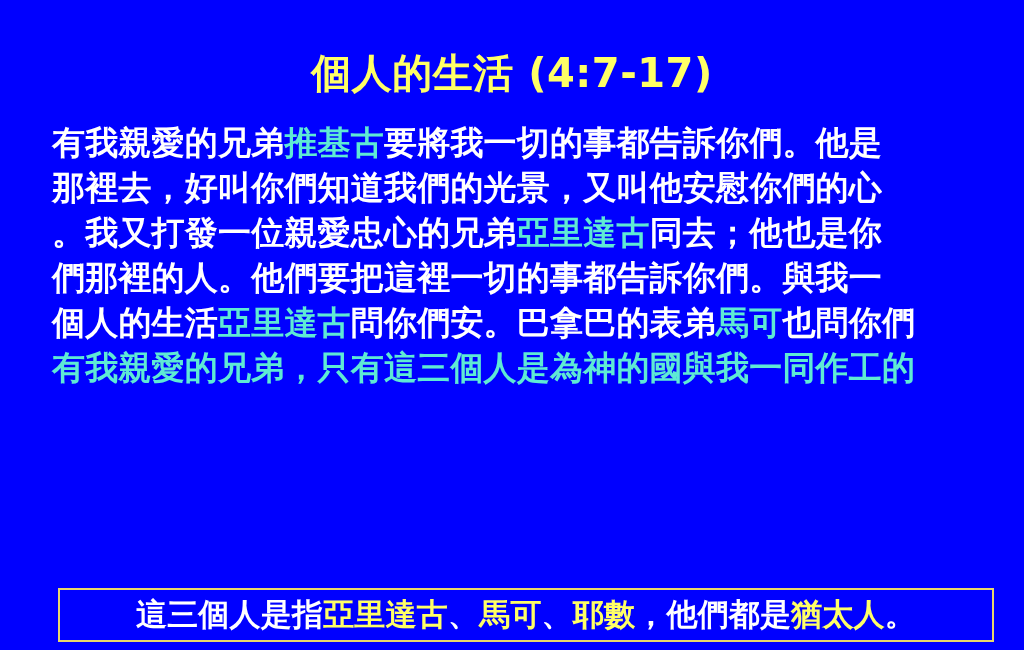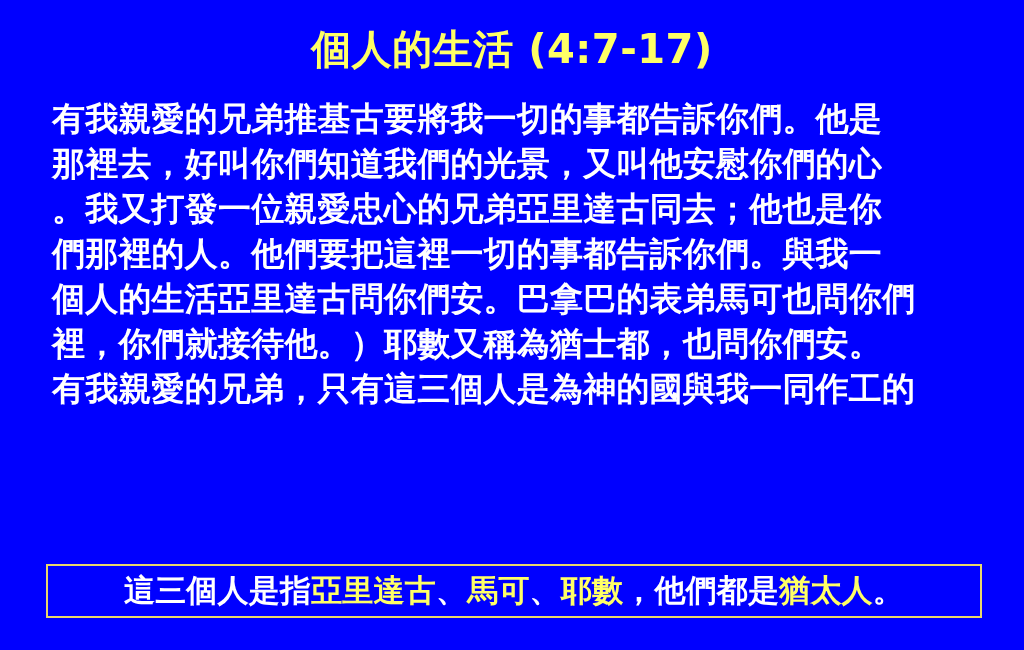--- a/index.html
+++ b/index.html
@@ -11,20 +11,21 @@
     height: 650px;
     background: #0000ff;
     font-family: "DejaVu Sans", "Liberation Sans", sans-serif;
     overflow: hidden;
     position: relative;
   }
   .slide {
     position: absolute;
     inset: 0;
     background: #0000ff;
+    margin-top: 24px;
   }
   .title {
     position: absolute;
     top: 27px;
     left: 0;
     width: 1024px;
     text-align: center;
     color: #ffff66;
     font-size: 40px;
     font-weight: bold;
@@ -42,28 +43,28 @@
     display: block;
     height: 45px;
     line-height: 45px;
     font-size: 33px;
     font-weight: bold;
     color: #ffffff;
     white-space: nowrap;
     letter-spacing: 0.2px;
   }
   .line .hl {
-    color: #ffffff;
+    color: #5eead4;
   }
   .line.all-hl {
     color: #ffff66;
   }
   .callout {
     position: absolute;
-    left: 46px;
+    left: 58px;
     top: 564px;
     width: 936px;
     height: 54px;
     border: 2px solid #e8d86a;
     box-sizing: border-box;
     background: #0000ff;
     display: flex;
     align-items: center;
     justify-content: center;
   }
@@ -84,21 +85,20 @@
 <div class="slide">
 
   <div class="title">個人的生活 (4:7-17)</div>
 
   <div class="body-block">
       <div class="line"><span>有我親愛的兄弟</span><span class="hl">推基古</span><span>要將我一切的事都告訴你們。他是</span></div>
       <div class="line"><span>那裡去，好叫你們知道我們的光景，又叫他安慰你們的心</span></div>
       <div class="line"><span>。我又打發一位親愛忠心的兄弟</span><span class="hl">亞里達古</span><span>同去；他也是你</span></div>
       <div class="line"><span>們那裡的人。他們要把這裡一切的事都告訴你們。與我一</span></div>
       <div class="line"><span>個人的生活</span><span class="hl">亞里達古</span><span>問你們安。巴拿巴的表弟</span><span class="hl">馬可</span><span>也問你們</span></div>
-      <div class="line"><span>裡，你們就接待他。）</span><span class="hl">耶數</span><span>又稱為</span><span class="hl">猶士都</span><span>，也問你們安。</span></div>
       <div class="line all-hl"><span class="hl">有我親愛的兄弟，只有這三個人是為神的國與我一同作工的</span></div>
     </div>
 
   <div class="callout">
     <div class="callout-text"><span>這三個人是指</span><span class="hl">亞里達古</span><span>、</span><span class="hl">馬可</span><span>、</span><span class="hl">耶數</span><span>，他們都是</span><span class="hl">猶太人</span><span>。</span></div>
   </div>
 
 </div>
 
 </body></html>

